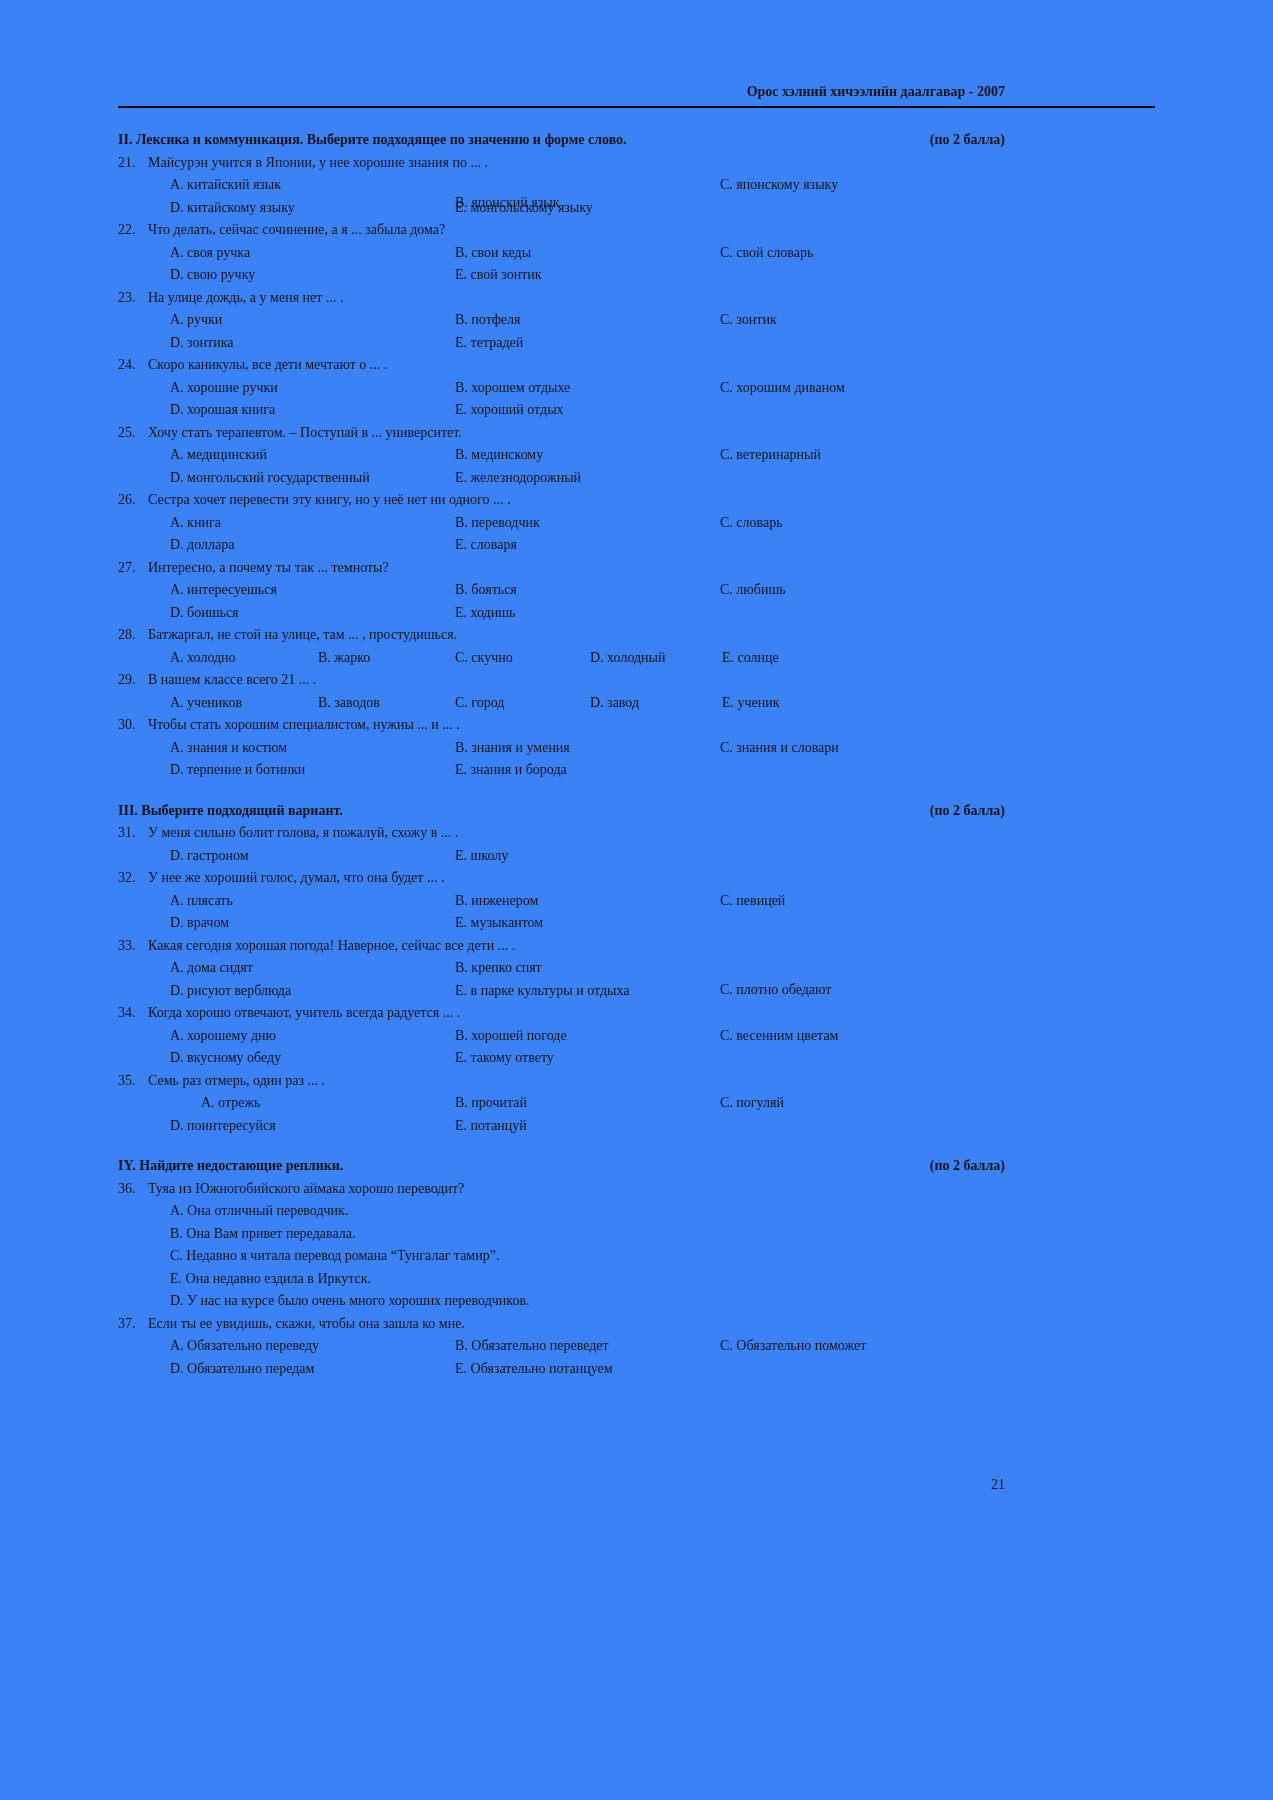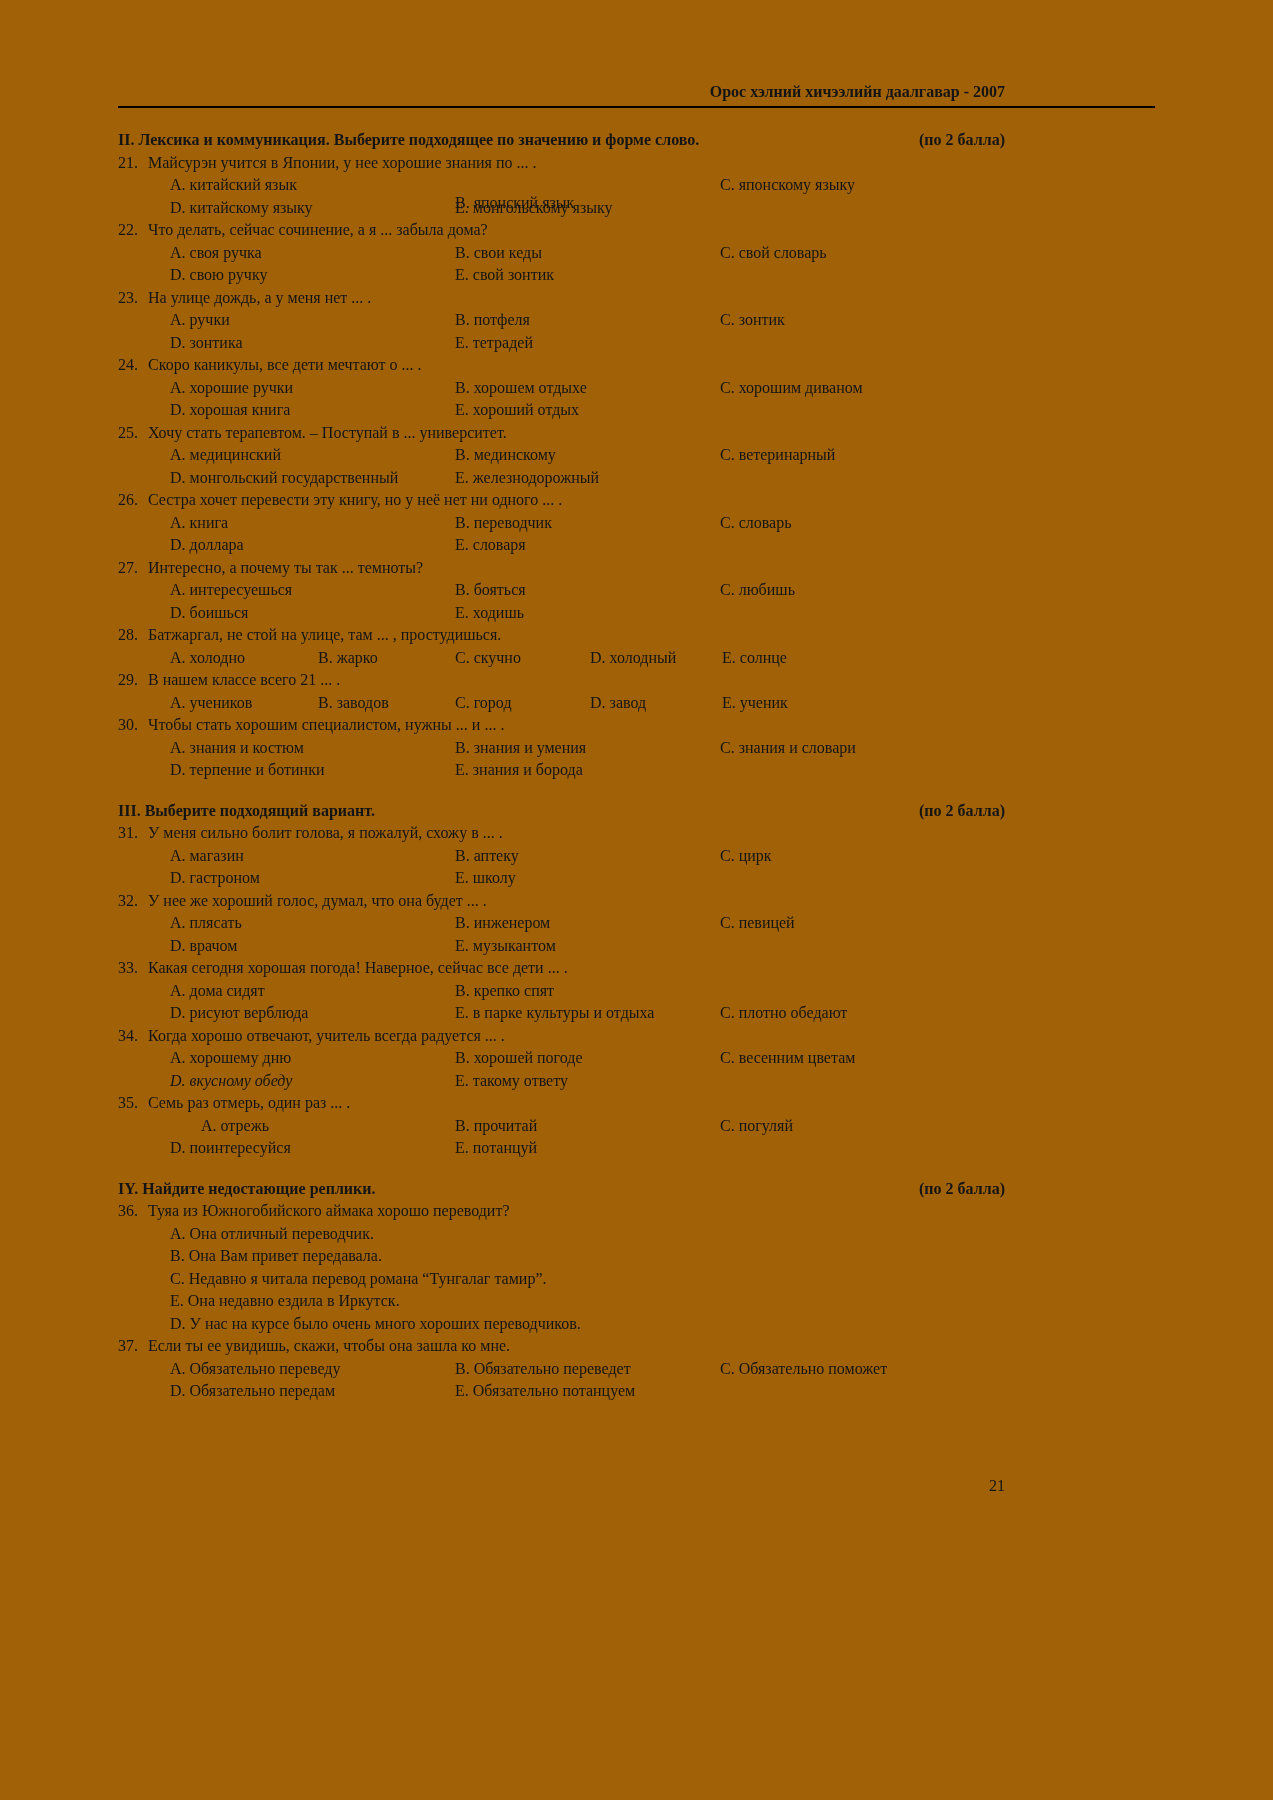--- a/index.html
+++ b/index.html
@@ -1,22 +1,22 @@
 <!DOCTYPE html>
 <html><head>
 <meta charset="utf-8">
 <style>
   html, body { margin: 0; padding: 0; background: #ffffff; }
   .page {
     position: relative;
     width: 1273px;
     height: 1800px;
-    background: #a16207;
+    background: #3b82f6;
     font-family: "Liberation Serif", "DejaVu Serif", serif;
-    font-size: 16px;
+    font-size: 14px;
     color: #141414;
     overflow: hidden;
   }
   .header-title {
     position: absolute;
     left: 118px;
     top: 80px;
     width: 887px;
     height: 23px;
     line-height: 23px;
@@ -181,25 +181,20 @@
             <span class="opt abs" style="left: 52px;">D. терпение и ботинки</span>
             <span class="opt abs" style="left: 337px;">E. знания и борода</span>
           </div>
         </div>
       </div>
       <div class="section">
         <div class="section-header line"><span class="sec-title">III. Выберите подходящий вариант.</span><span class="sec-points">(по 2 балла)</span></div>
         <div class="question">
           <div class="q-line line"><span class="q-num">31.</span><span class="q-text">У меня сильно болит голова, я пожалуй, схожу в ... .</span></div>
           <div class="opt-row line">
-            <span class="opt abs" style="left: 52px;">A. магазин</span>
-            <span class="opt abs" style="left: 337px;">B. аптеку</span>
-            <span class="opt abs" style="left: 602px;">C. цирк</span>
-          </div>
-          <div class="opt-row line">
             <span class="opt abs" style="left: 52px;">D. гастроном</span>
             <span class="opt abs" style="left: 337px;">E. школу</span>
           </div>
         </div>
         <div class="question">
           <div class="q-line line"><span class="q-num">32.</span><span class="q-text">У нее же хороший голос, думал, что она будет ... .</span></div>
           <div class="opt-row line">
             <span class="opt abs" style="left: 52px;">A. плясать</span>
             <span class="opt abs" style="left: 337px;">B. инженером</span>
             <span class="opt abs" style="left: 602px;">C. певицей</span>
@@ -222,21 +217,21 @@
           </div>
         </div>
         <div class="question">
           <div class="q-line line"><span class="q-num">34.</span><span class="q-text">Когда хорошо отвечают, учитель всегда радуется ... .</span></div>
           <div class="opt-row line">
             <span class="opt abs" style="left: 52px;">A. хорошему дню</span>
             <span class="opt abs" style="left: 337px;">B. хорошей погоде</span>
             <span class="opt abs" style="left: 602px;">C. весенним цветам</span>
           </div>
           <div class="opt-row line">
-            <span class="opt abs" style="left: 52px; font-style: italic;">D. вкусному обеду</span>
+            <span class="opt abs" style="left: 52px;">D. вкусному обеду</span>
             <span class="opt abs" style="left: 337px;">E. такому ответу</span>
           </div>
         </div>
         <div class="question">
           <div class="q-line line"><span class="q-num">35.</span><span class="q-text">Семь раз отмерь, один раз ... .</span></div>
           <div class="opt-row line">
             <span class="opt abs" style="left: 52px; margin-left: 31px;">A. отрежь</span>
             <span class="opt abs" style="left: 337px;">B. прочитай</span>
             <span class="opt abs" style="left: 602px;">C. погуляй</span>
           </div>

